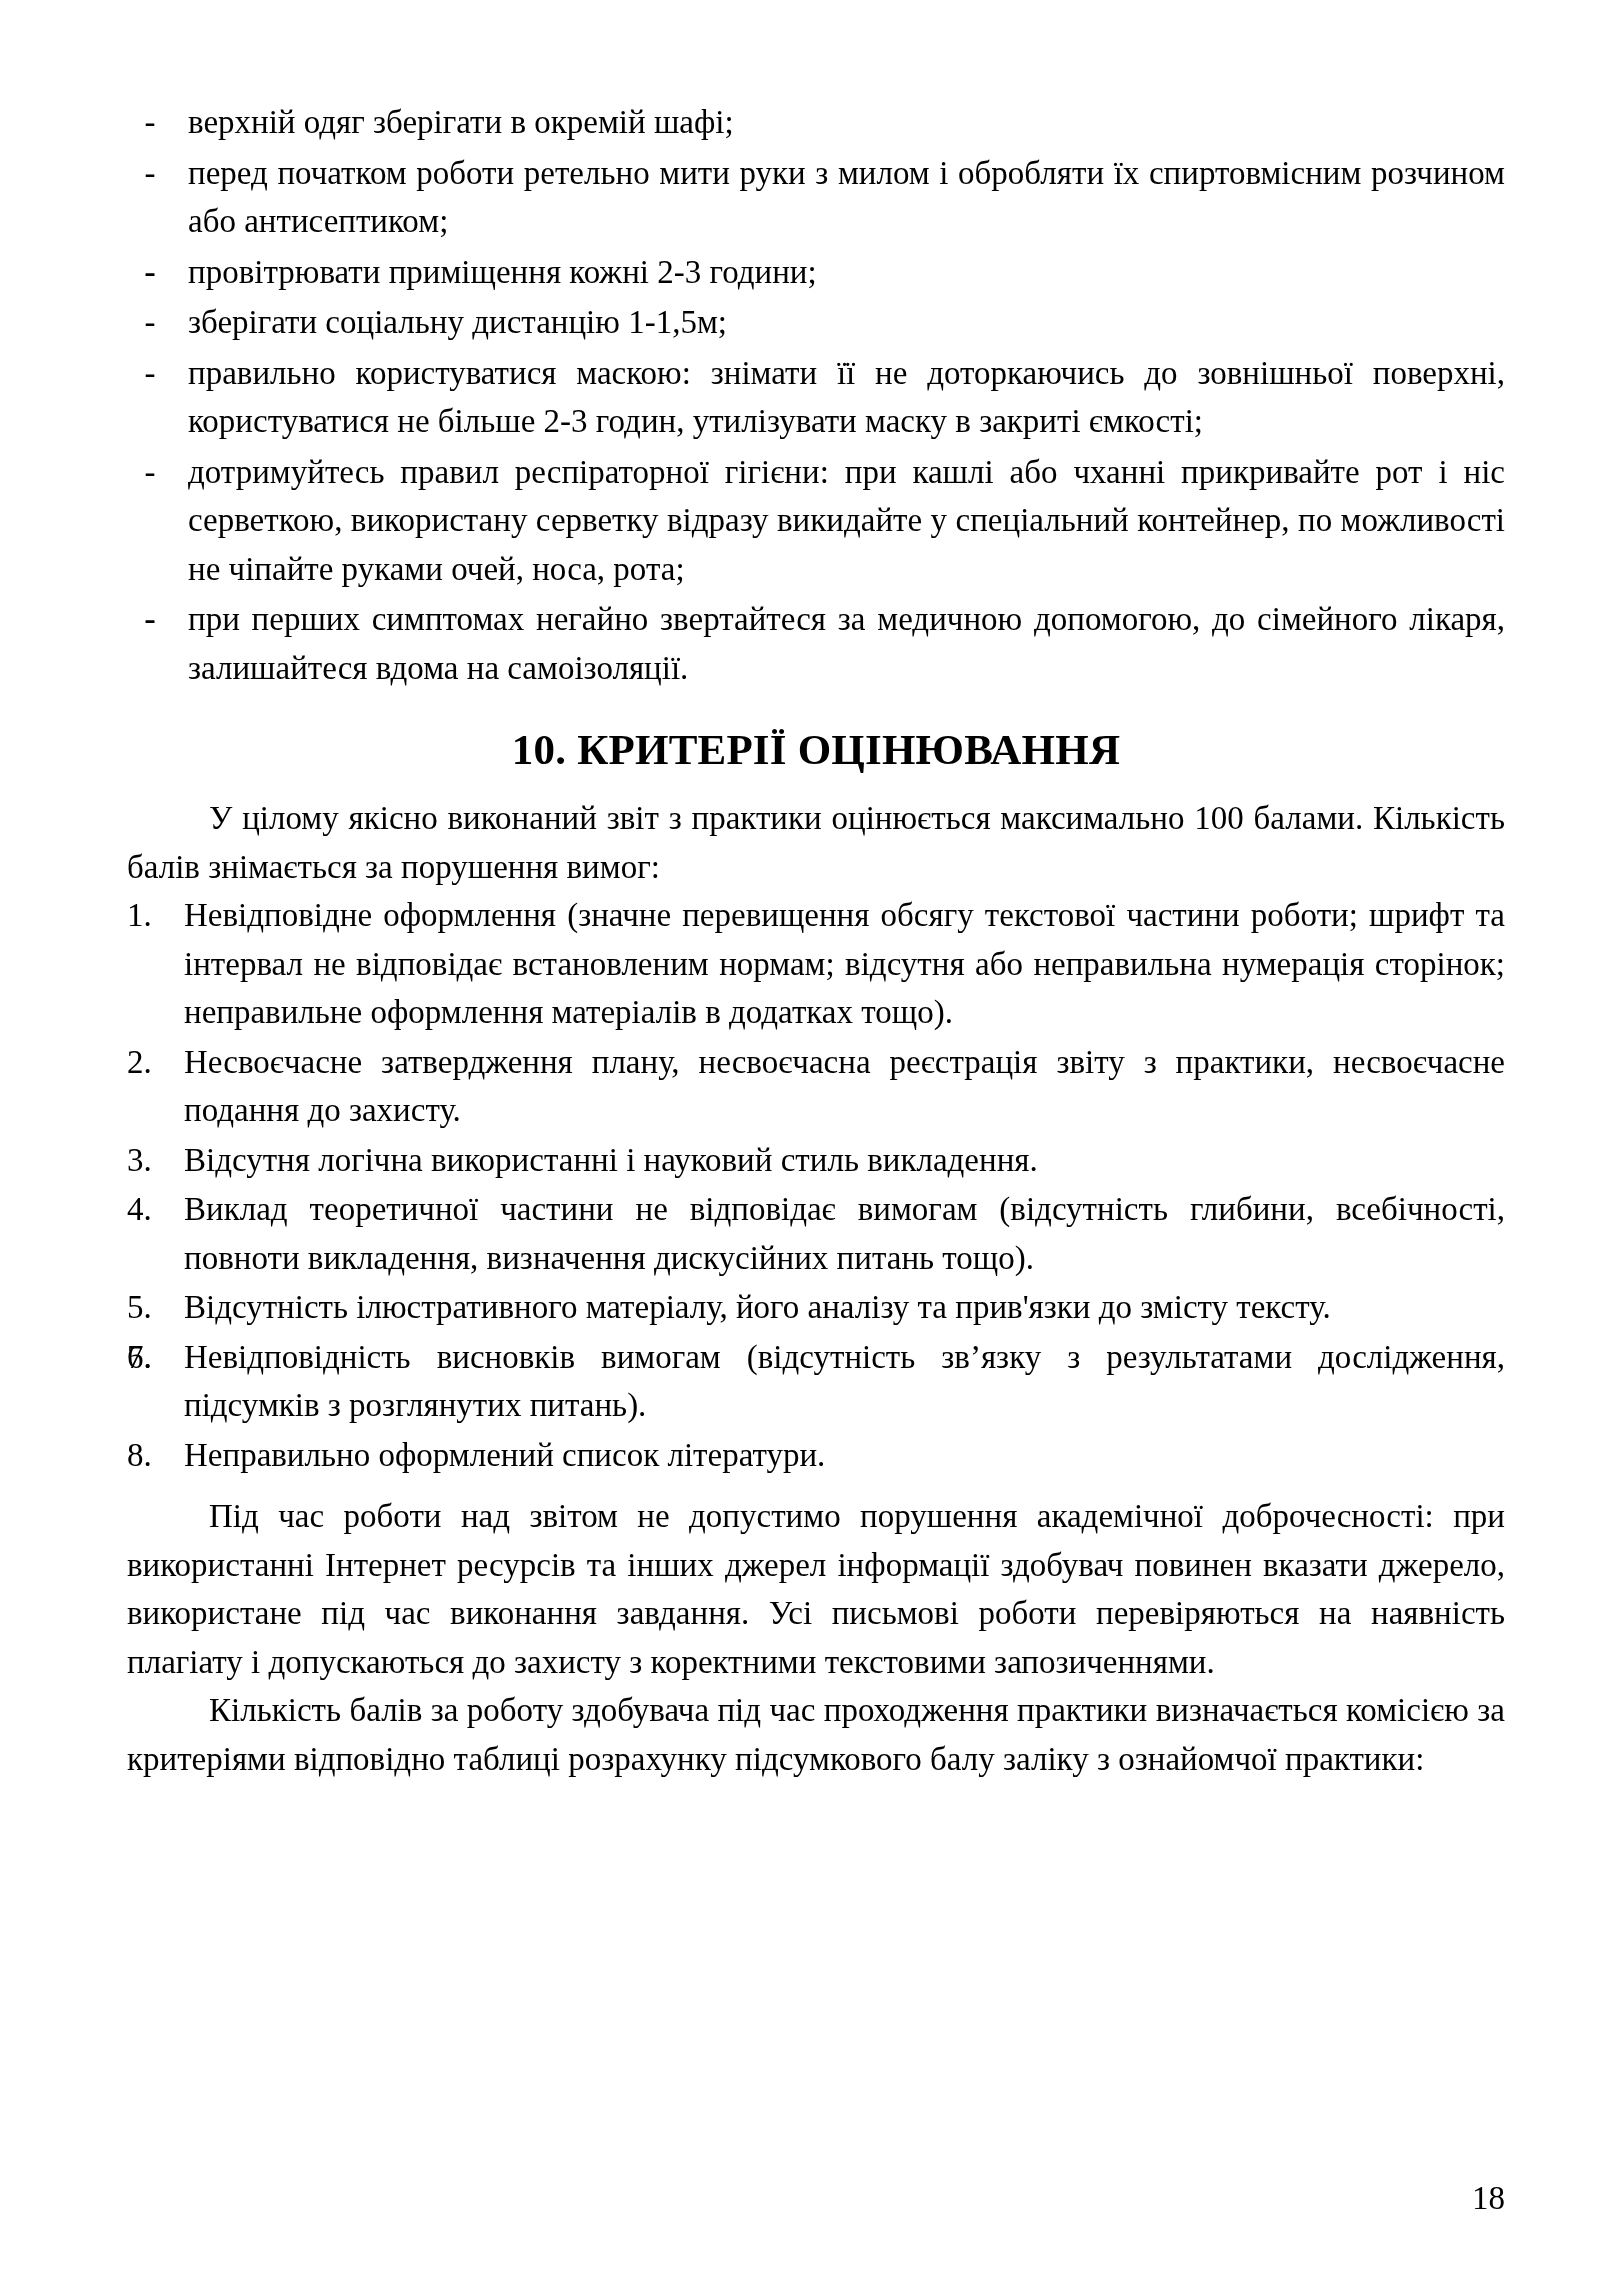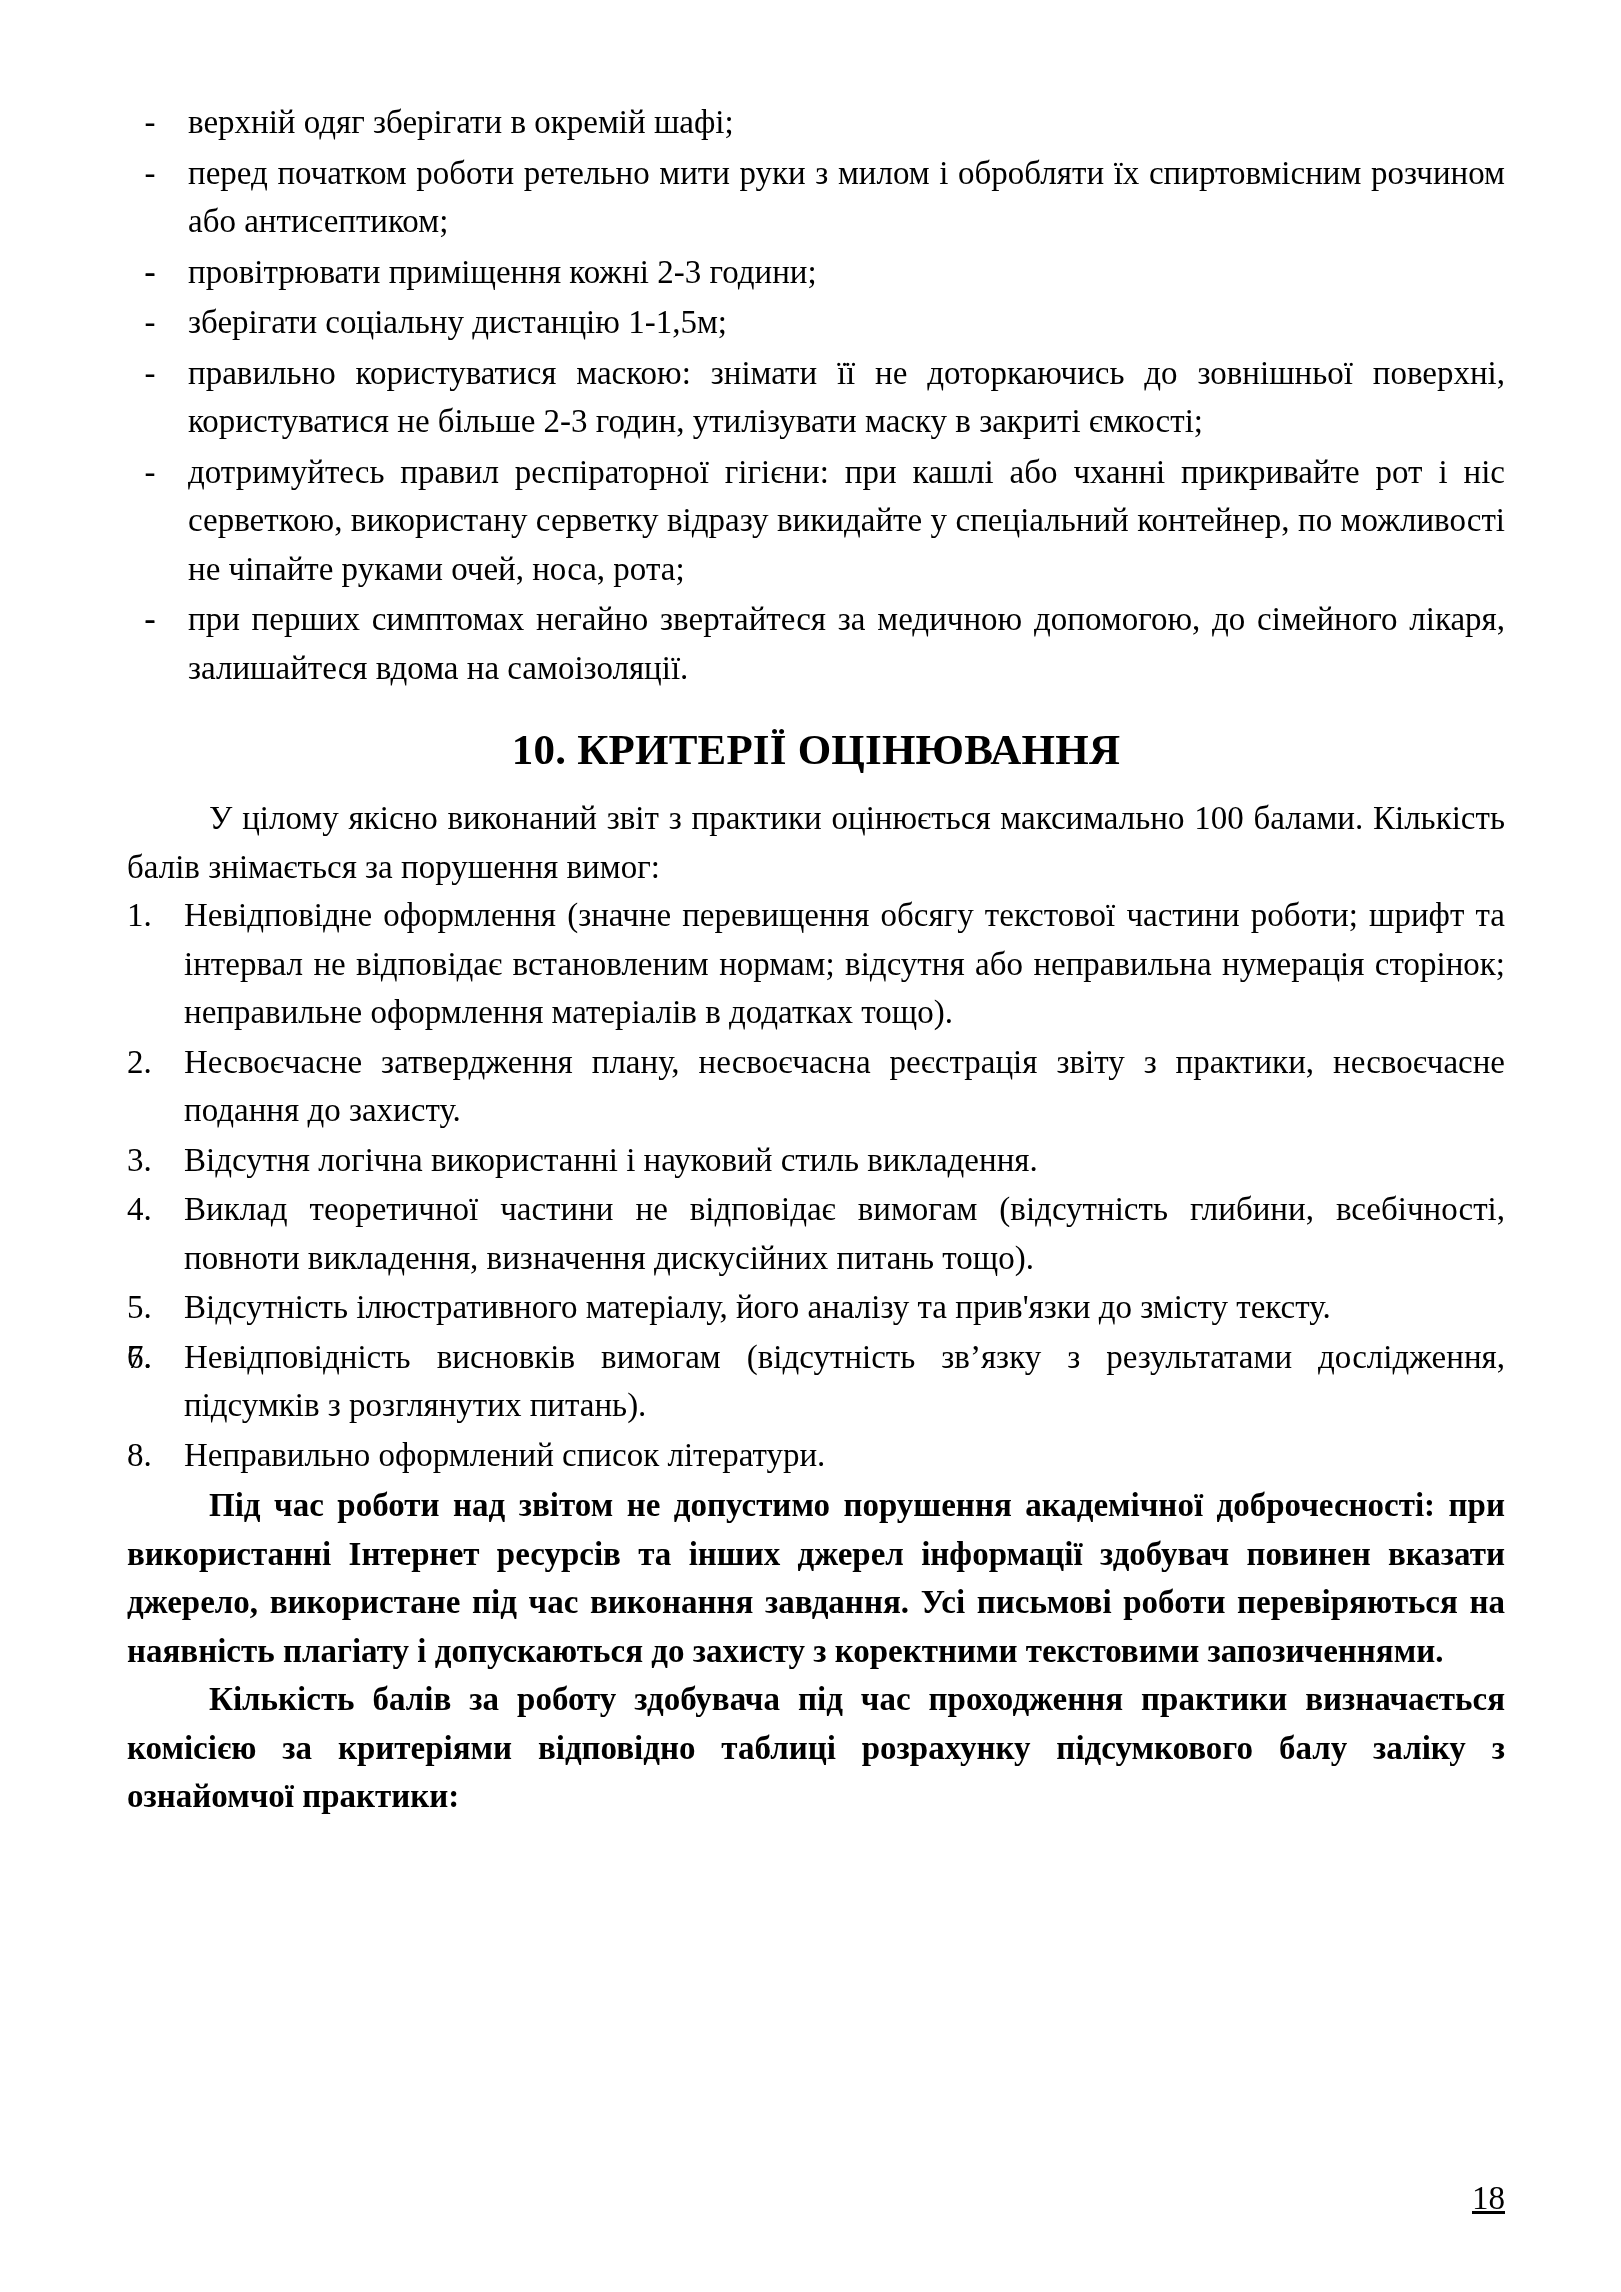--- a/index.html
+++ b/index.html
@@ -81,32 +81,30 @@
   }
   ol.num-list > li .marker {
     position: absolute;
     left: 0;
     top: 0;
     width: 49px;
     text-align: left;
   }
 
   .para-block {
-    margin-top: 2px;
-    font-weight: bold;
+    margin-top: 13px;
   }
 
   
   .page-number {
     position: absolute;
     right: 116px;
     bottom: 76px;
     font-size: 33px;
     font-family: "Liberation Serif", "DejaVu Serif", serif;
-    text-decoration: underline;
   }
 </style>
 </head>
 <body>
 
 <div class="page">
   <div class="content">
 
     <ul class="dash-list">
       <li>

